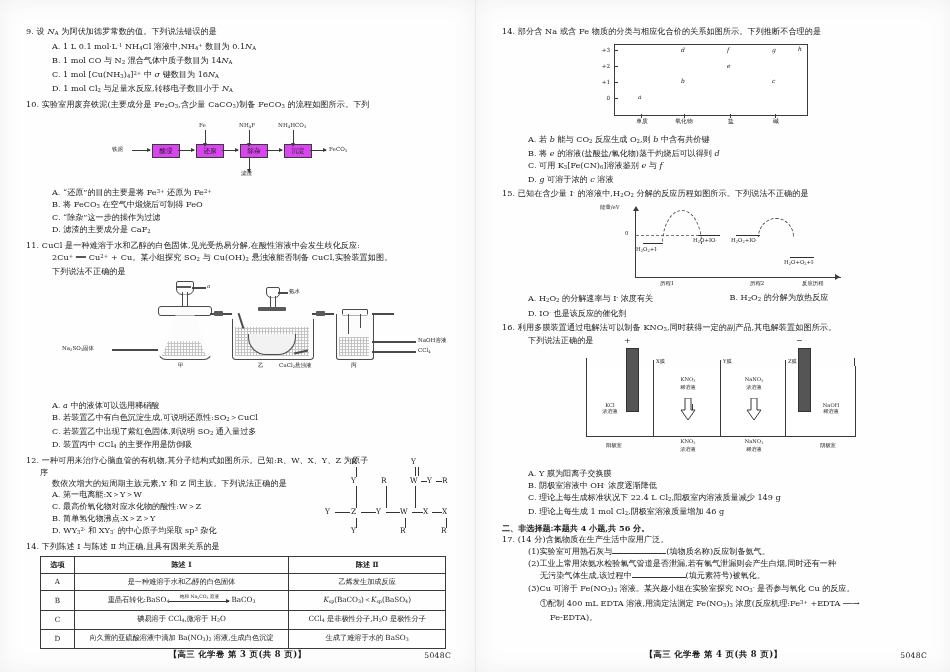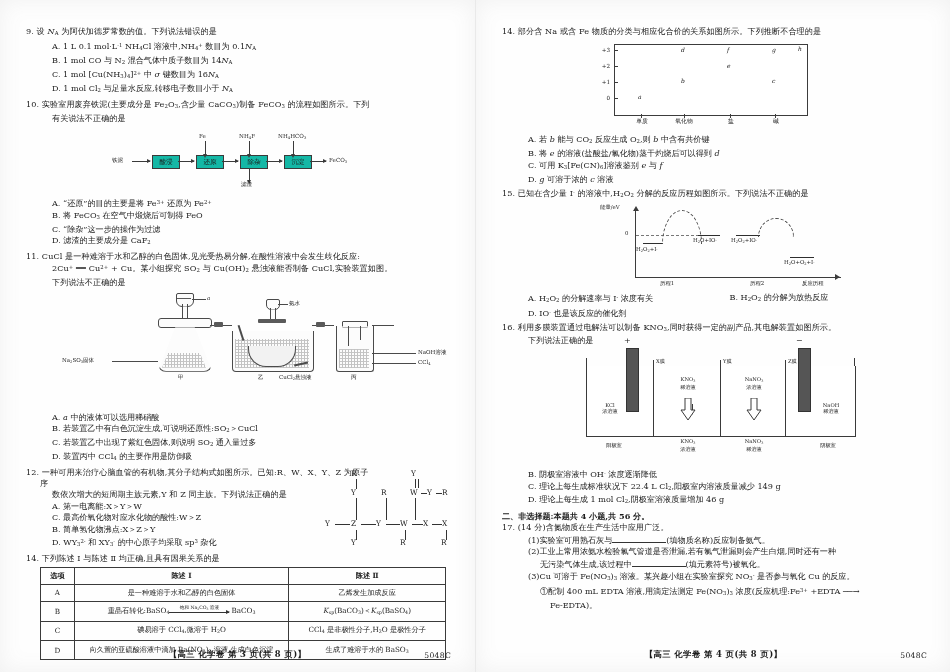--- a/index.html
+++ b/index.html
@@ -21,21 +21,21 @@
   .opt{padding-left:26px;font-size:8.1px;line-height:11.6px;}
   .opt2{padding-left:26px;font-size:8.1px;line-height:11.6px;display:flex;}
   .opt2 > span{flex:1;}
   .cont{padding-left:26px;}
   sub{font-size:.66em;vertical-align:-.22em;}
   sup{font-size:.66em;vertical-align:.42em;}
   i{font-style:italic;}
 
   
   .flow{position:relative;height:64px;margin:5px 0 4px 0;}
-  .fbox{position:absolute;border:1px solid #3a3a3a;background:#14b8a6;
+  .fbox{position:absolute;border:1px solid #3a3a3a;background:#d946ef;
         font-size:6.6px;line-height:12px;height:12px;padding:0 3px;text-align:center;top:26px;}
   .flab{position:absolute;font-size:5.6px;color:#222;}
   .farrow{position:absolute;height:1px;background:#3a3a3a;top:32px;}
   .farrow:after{content:"";position:absolute;right:-1px;top:-2px;border-left:4px solid #3a3a3a;
         border-top:2.5px solid transparent;border-bottom:2.5px solid transparent;}
   .fvert{position:absolute;width:1px;background:#3a3a3a;}
   .fvert:after{content:"";position:absolute;left:-2px;bottom:-1px;border-top:4px solid #3a3a3a;
         border-left:2.5px solid transparent;border-right:2.5px solid transparent;}
   .fvert.down:after{top:auto;bottom:-4px;}
 
@@ -117,21 +117,20 @@
         <div class="opt">A. 1 L 0.1 mol·L<sup>-1</sup> NH<sub>4</sub>Cl 溶液中,NH<sub>4</sub><sup>+</sup> 数目为 0.1<i>N</i><sub>A</sub></div>
         <div class="opt">B. 1 mol CO 与 N<sub>2</sub> 混合气体中质子数目为 14<i>N</i><sub>A</sub></div>
         <div class="opt">C. 1 mol [Cu(NH<sub>3</sub>)<sub>4</sub>]<sup>2+</sup> 中 <i>σ</i> 键数目为 16<i>N</i><sub>A</sub></div>
         <div class="opt">D. 1 mol Cl<sub>2</sub> 与足量水反应,转移电子数目小于 <i>N</i><sub>A</sub></div>
       </div>
 
       <div class="q">
         <div class="qline stem">
           10. 实验室用废弃铁泥(主要成分是 Fe<sub>2</sub>O<sub>3</sub>,含少量 CaCO<sub>3</sub>)制备 FeCO<sub>3</sub> 的流程如图所示。下列
         </div>
-        <div class="qline cont">有关说法不正确的是</div>
 
         <div class="flow">
           <div class="flab" style="left:86px;top:28px;">铁泥</div>
           <div class="farrow" style="left:106px;width:18px;"></div>
           <div class="fbox" style="left:126px;width:20px;">酸浸</div>
           <div class="farrow" style="left:152px;width:16px;"></div>
           <div class="fbox" style="left:170px;width:20px;">还原</div>
           <div class="farrow" style="left:196px;width:16px;"></div>
           <div class="fbox" style="left:214px;width:20px;">除杂</div>
           <div class="farrow" style="left:240px;width:16px;"></div>
@@ -436,20 +435,21 @@
               <polygon points="5,0 11,0 11,12 15,12 8,22 1,12 5,12" fill="#ffffff" stroke="#3a3a3a" stroke-width="1"></polygon>
             </svg>
           </div>
 
           <div class="clab" style="left:96px;top:92px;width:32px;">阳极室</div>
           <div class="clab" style="left:170px;top:88px;width:32px;">KNO<sub>3</sub><br>浓溶液</div>
           <div class="clab" style="left:236px;top:88px;width:32px;">NaNO<sub>3</sub><br>稀溶液</div>
           <div class="clab" style="left:310px;top:92px;width:32px;">阴极室</div>
         </div>
 
+        <div class="opt">A. Y 膜为阳离子交换膜</div>
         <div class="opt">B. 阴极室溶液中 OH<sup>-</sup> 浓度逐渐降低</div>
         <div class="opt">C. 理论上每生成标准状况下 22.4 L Cl<sub>2</sub>,阳极室内溶液质量减少 149 g</div>
         <div class="opt">D. 理论上每生成 1 mol Cl<sub>2</sub>,阴极室溶液质量增加 46 g</div>
       </div>
 
       <div class="q">
         <div class="sec">二、非选择题:本题共 4 小题,共 56 分。</div>
         <div class="qline stem">17. (14 分)含氮物质在生产生活中应用广泛。</div>
         <div class="opt">(1)实验室可用熟石灰与<span class="blank"></span>(填物质名称)反应制备氨气。</div>
         <div class="opt">(2)工业上常用浓氨水检验氯气管道是否泄漏,若有氯气泄漏则会产生白烟,同时还有一种</div>

